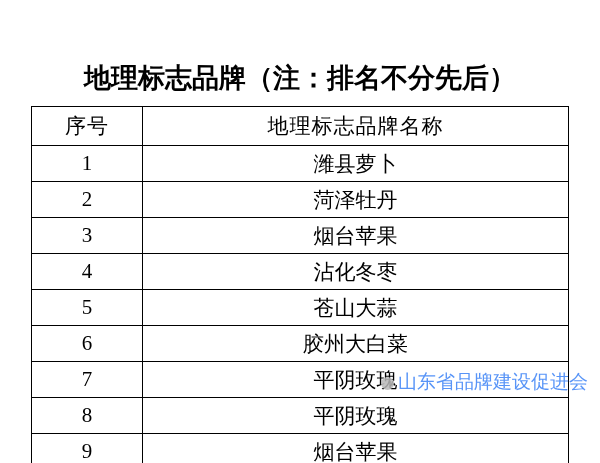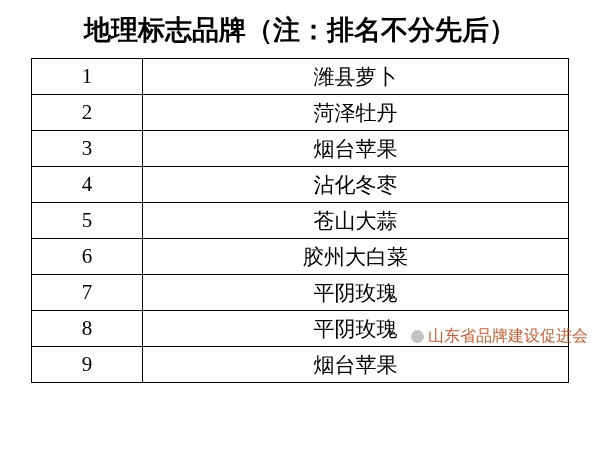--- a/index.html
+++ b/index.html
@@ -14,20 +14,21 @@
     color: #000000;
     overflow: hidden;
     position: relative;
   }
   .page {
     position: relative;
     width: 600px;
     height: 353px;
     box-sizing: border-box;
     padding: 0;
+    margin-top: 48px;
   }
   .doc-title {
     text-align: center;
     font-size: 27px;
     font-weight: bold;
     letter-spacing: 0px;
     line-height: 40px;
     padding-top: 10px;
     padding-bottom: 8px;
     white-space: nowrap;
@@ -57,22 +58,22 @@
     height: 38px;
   }
   table.brand-table tr.header-row td.col-index,
   table.brand-table tr.header-row td.col-name {
     letter-spacing: 1px;
   }
   .watermark {
     position: absolute;
     right: 12px;
     bottom: 6px;
-    font-size: 16px;
-    color: #c2410c;
+    font-size: 19px;
+    color: #3b82f6;
     font-family: "Liberation Sans", sans-serif;
     white-space: nowrap;
     opacity: 0.85;
     pointer-events: none;
     text-align: center;
   }
   .watermark .wm-mark {
     display: inline-block;
     width: 13px;
     height: 13px;
@@ -84,20 +85,24 @@
 </style>
 </head>
 <body>
 
 <div class="page">
 
   <div class="doc-title">地理标志品牌（注：排名不分先后）</div>
 
   <table class="brand-table">
     <tbody>
+      <tr class="header-row">
+        <td class="col-index">序号</td>
+        <td class="col-name">地理标志品牌名称</td>
+      </tr>
       <tr>
         <td class="col-index">1</td>
         <td class="col-name">潍县萝卜</td>
       </tr>
       <tr>
         <td class="col-index">2</td>
         <td class="col-name">菏泽牡丹</td>
       </tr>
       <tr>
         <td class="col-index">3</td>

